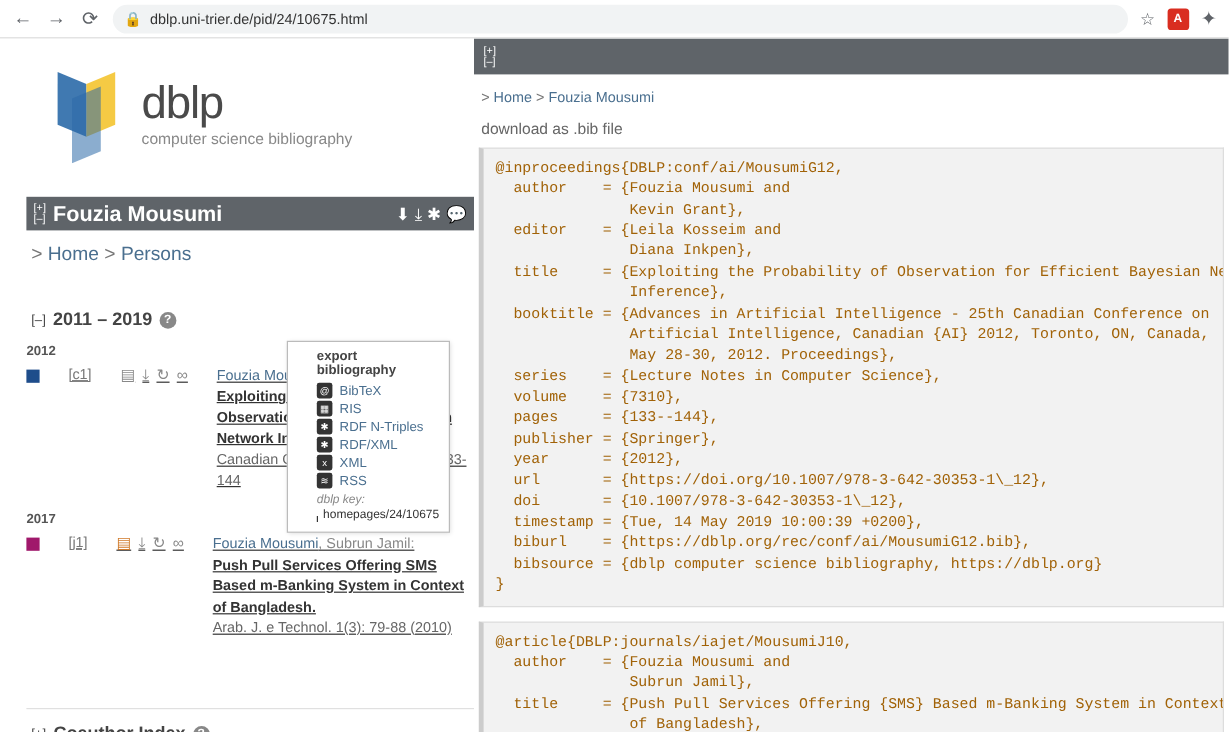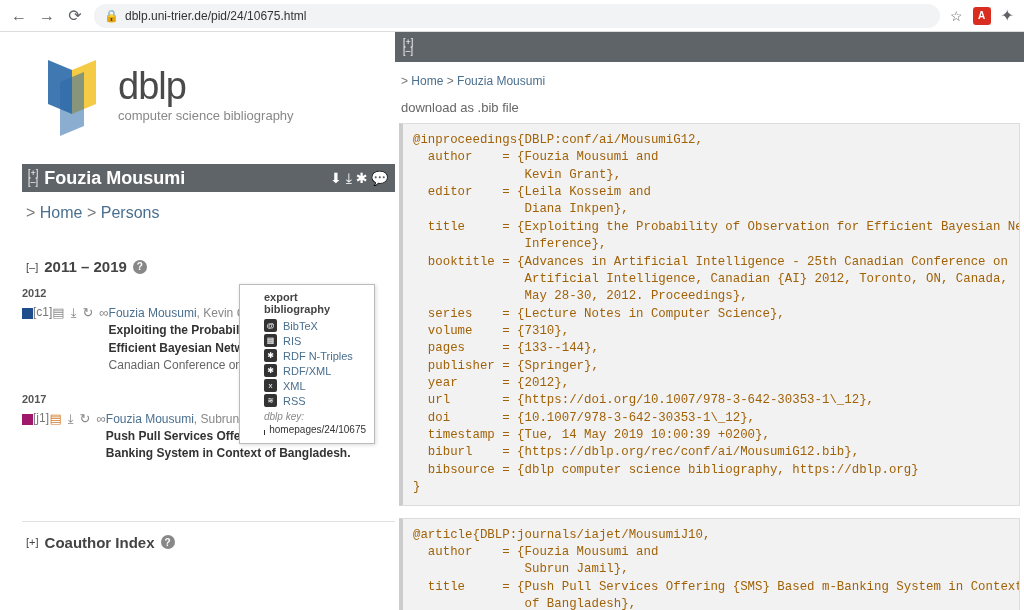--- a/index.html
+++ b/index.html
@@ -26,21 +26,21 @@
   .pm-stack { display:flex; flex-direction:column; font-size:9px; line-height:9px; margin-right:6px;}
   .author-name{font-size:18px; font-weight:bold; color:#fff;}
   .tool-icons{ margin-left:auto; display:flex; gap:4px; font-size:14px;}
   .tool-icons span{cursor:pointer;}
   .crumb{ font-size:16px; color:#777; margin:12px 0 36px 4px;}
   .crumb a{color:#4a6f8f;text-decoration:none;}
   .section-h{font-size:15px;font-weight:bold;color:#444;margin:0 0 12px 4px;display:flex;align-items:center;gap:6px;}
   .pm{font-size:11px;font-weight:normal;}
   .help{width:14px;height:14px;border-radius:50%;background:#888;color:#fff;font-size:10px;display:inline-flex;align-items:center;justify-content:center;}
   .year{font-size:11px;font-weight:bold;color:#555;margin:4px 0 6px 0;}
-  .pub{display:flex;gap:0;margin:0 0 18px 0;font-size:12px;}
+  .pub{display:flex;gap:24px;margin:0 0 18px 0;font-size:12px;text-decoration:underline;}
   .sq{width:11px;height:11px;margin-top:3px;flex-shrink:0;}
   .sq.c1{background:#1e4d8b;}
   .sq.j1{background:#a0186b;}
   .pkey{color:#777;width:28px;}
   .pops{color:#888;display:flex;gap:6px;width:70px;font-size:13px;}
   .pops span{cursor:pointer;}
   .pmeta{color:#444;line-height:1.45;}
   .pmeta .authors{color:#4a6f8f;}
   .pmeta .coauth{color:#888;}
   .pmeta .title{font-weight:bold;color:#333;}
@@ -145,20 +145,21 @@
       <div class="pkey">[j1]</div>
       <div class="pops">
         <span style="color:#d07a2a;">▤</span>
         <span>⤓</span>
         <span>↻</span>
         <span>∞</span>
       </div>
       <div class="pmeta">
         <span class="authors">Fouzia Mousumi</span><span class="coauth">, Subrun Jamil:</span><br>
         <span class="title">Push Pull Services Offering SMS Based m-Banking System in Context of Bangladesh.</span><br>
+        <span class="venue">Arab. J. e Technol. 1(3): 79-88 (2010)</span>
       </div>
     </div>
 
     <div class="divider"></div>
     <div class="section-h">
       <span class="pm">[+]</span>
       <span>Coauthor Index</span>
       <span class="help">?</span>
     </div>
 

